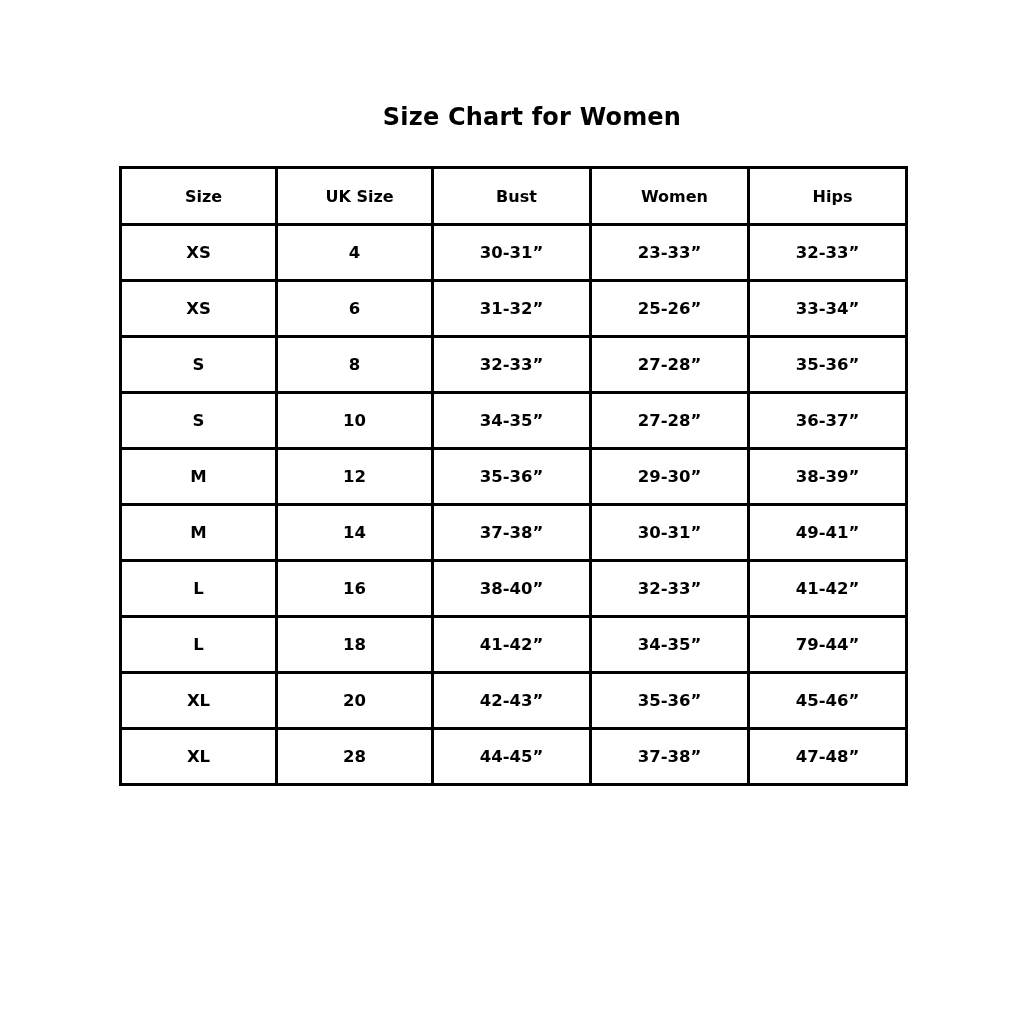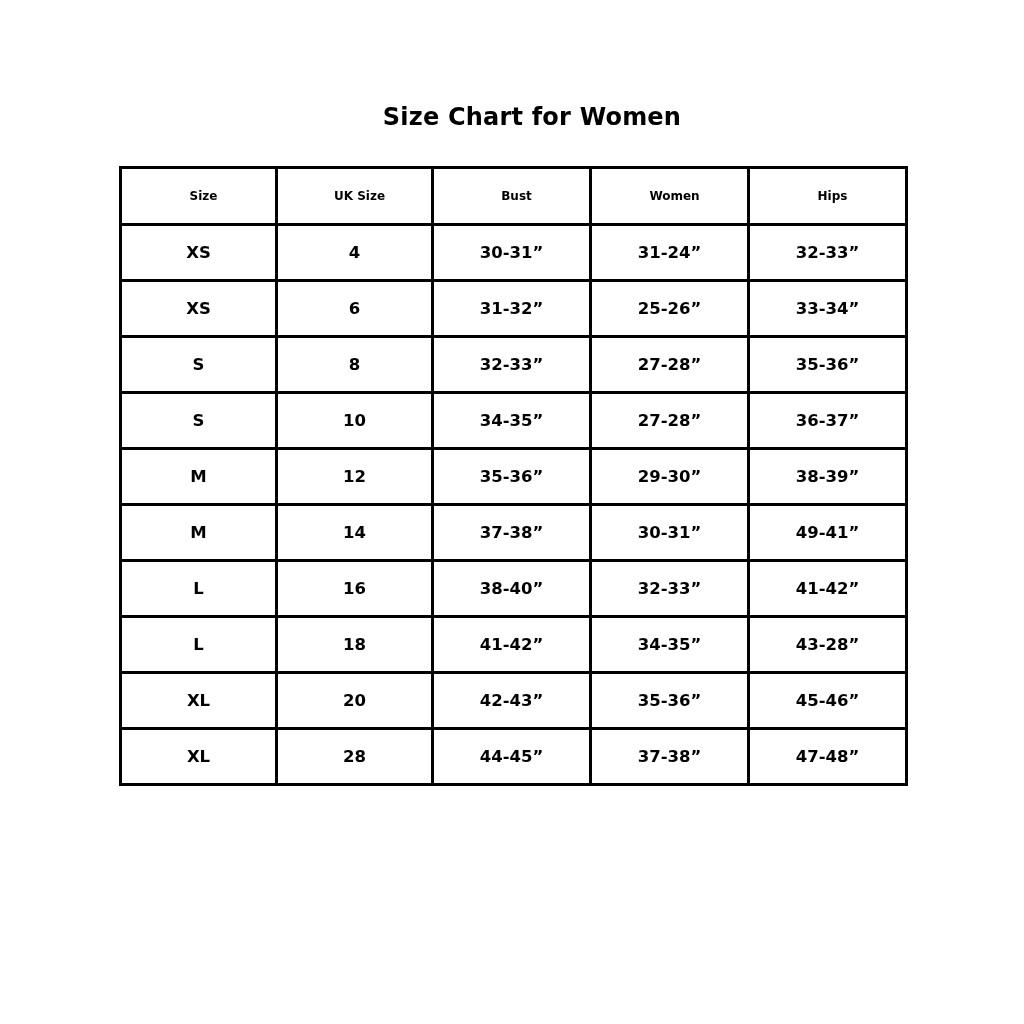--- a/index.html
+++ b/index.html
@@ -47,21 +47,21 @@
     border: 3px solid #000000;
     text-align: center;
     font-weight: bold;
     font-size: 16.5px;
     height: 53px;
     padding: 0;
     vertical-align: middle;
     background: #ffffff;
   }
   table.size-chart th {
-    font-size: 12px;
+    font-size: 16px;
     height: 54px;
     padding-left: 10px;
   }
   col.c-size { width: 156px; }
   col.c-uk { width: 156px; }
   col.c-bust { width: 158px; }
   col.c-waist { width: 158px; }
   col.c-hips { width: 158px; }
 </style>
 </head>
@@ -87,21 +87,21 @@
             <th>Bust</th>
             <th>Women</th>
             <th>Hips</th>
           </tr>
       </thead>
       <tbody>
           <tr>
             <td>XS</td>
             <td>4</td>
             <td>30-31”</td>
-            <td>31-24”</td>
+            <td>23-33”</td>
             <td>32-33”</td>
           </tr>
           <tr>
             <td>XS</td>
             <td>6</td>
             <td>31-32”</td>
             <td>25-26”</td>
             <td>33-34”</td>
           </tr>
           <tr>
@@ -137,21 +137,21 @@
             <td>16</td>
             <td>38-40”</td>
             <td>32-33”</td>
             <td>41-42”</td>
           </tr>
           <tr>
             <td>L</td>
             <td>18</td>
             <td>41-42”</td>
             <td>34-35”</td>
-            <td>43-28”</td>
+            <td>79-44”</td>
           </tr>
           <tr>
             <td>XL</td>
             <td>20</td>
             <td>42-43”</td>
             <td>35-36”</td>
             <td>45-46”</td>
           </tr>
           <tr>
             <td>XL</td>

